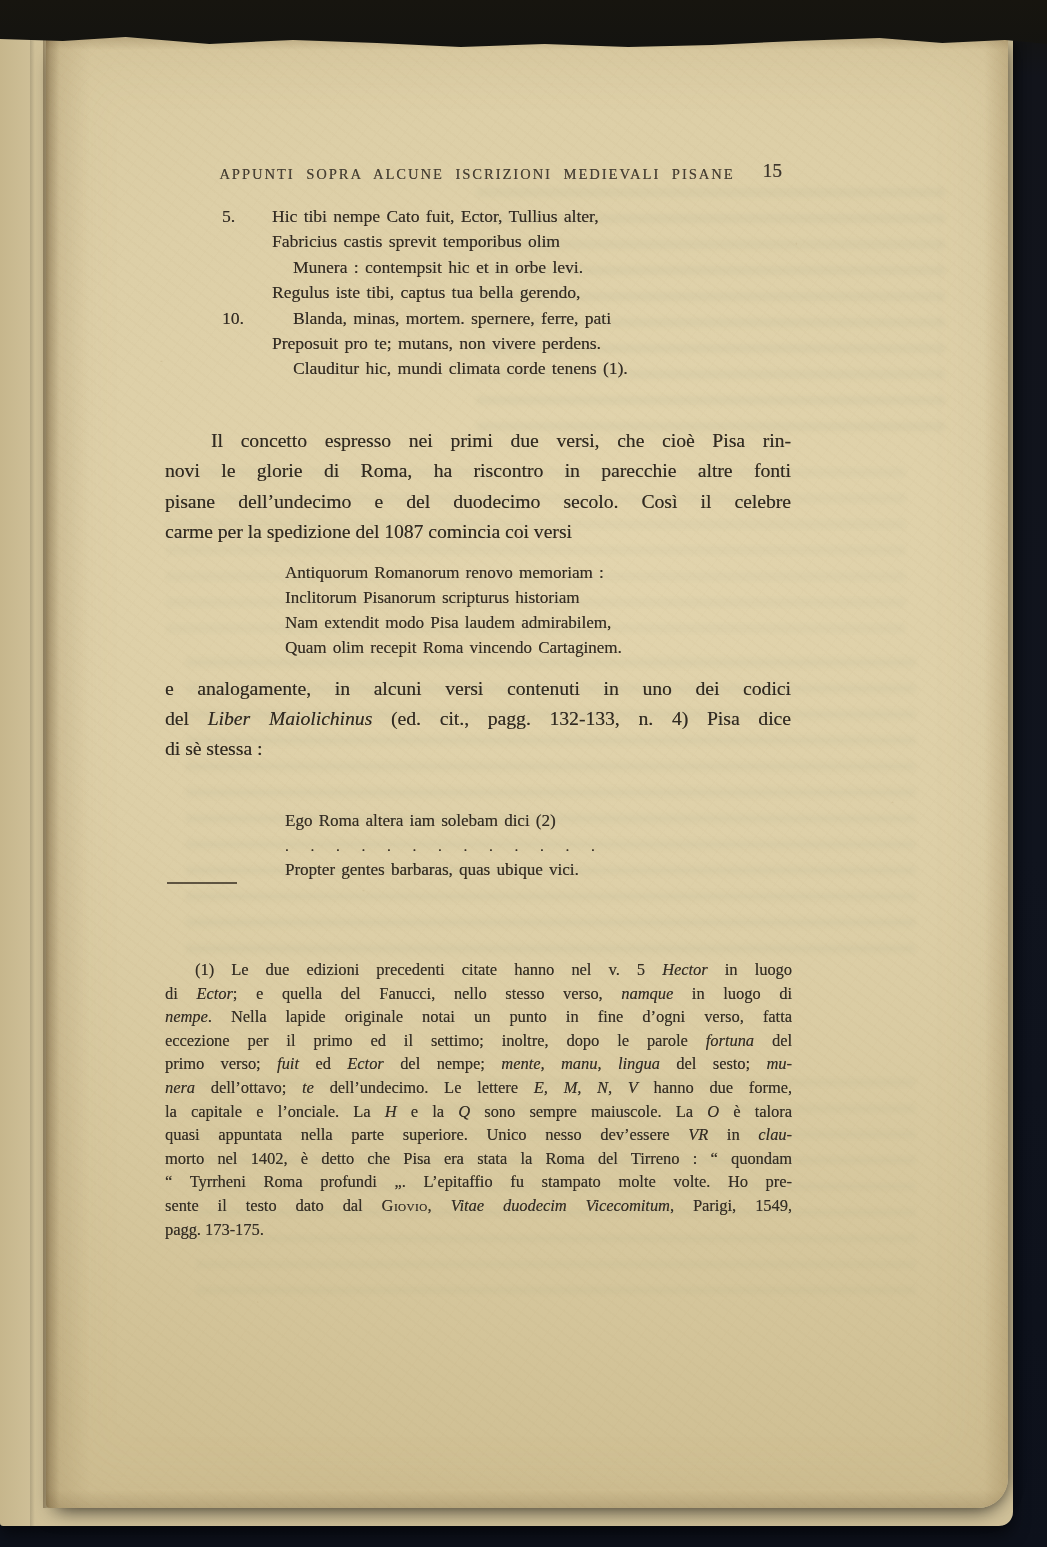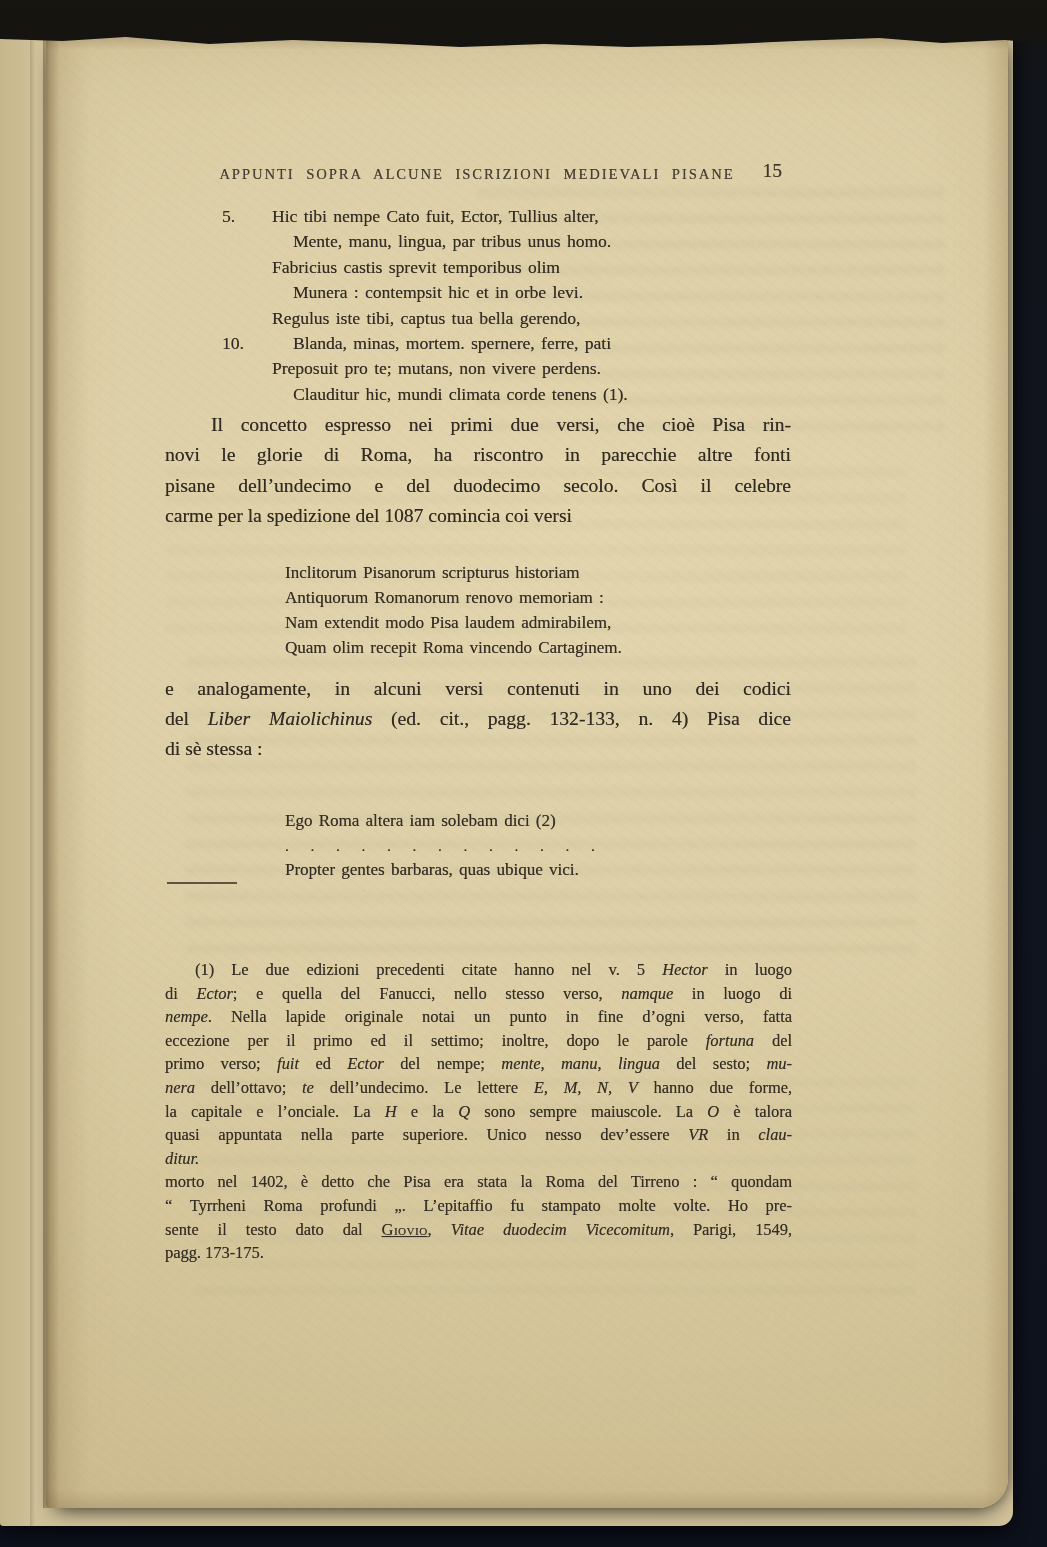--- a/index.html
+++ b/index.html
@@ -69,37 +69,37 @@
   .running-head{
     position:absolute;left:118px;top:128px;width:626px;text-align:center;
     font-size:14.5px;letter-spacing:2px;word-spacing:6px;color:#453e34;
   }
   .page-num{position:absolute;left:700px;top:122px;width:36px;text-align:right;font-size:19.5px;color:#3c352c;}
   .epigram{position:absolute;left:176px;top:166px;font-size:17.5px;line-height:25.4px;word-spacing:2px;color:#322b24;}
   .vline{display:flex;white-space:nowrap;}
   .vnum{width:50px;flex:0 0 50px;}
   .vline.indent .vtext{margin-left:21px;}
   .para{position:absolute;left:119px;width:626px;font-size:19.6px;color:#2f2921;}
-  .para1{top:372px;line-height:30.3px;}
+  .para1{top:388px;line-height:30.3px;}
   .para2{top:636px;line-height:30.2px;}
   .pline{text-align:justify;text-align-last:justify;}
   .pline.end{text-align-last:left;}
   .pline.ind{text-indent:46px;}
   .quote{position:absolute;left:239px;font-size:17px;color:#332c24;word-spacing:2px;}
   .quote1{top:522px;line-height:25.1px;}
   .quote2{top:771px;line-height:23px;}
   .qline{white-space:nowrap;}
   .dots{word-spacing:18px;line-height:20px;margin:4px 0 2px;font-size:15px;letter-spacing:0;}
   .fn-rule{position:absolute;left:121px;top:844px;width:70px;height:1.5px;background:rgba(62,52,40,.8);}
   .footnotes{position:absolute;left:119px;top:877px;width:627px;font-size:16.4px;line-height:23.6px;color:#332d25;}
   .fnline{text-align:justify;text-align-last:justify;}
   .fnline.end{text-align-last:left;}
   .fnline.ind{text-indent:30px;margin-top:43px;}
   .it{font-style:italic;}
-  .sc{font-variant:small-caps;letter-spacing:.5px;text-decoration:underline;}
+  .sc{font-variant:small-caps;letter-spacing:.5px;}
 </style>
 </head>
 <body>
 
 <div class="scene">
 
   <div class="underpage"></div>
 
   <div class="page ink">
     <div class="spine-shadow"></div>
@@ -113,21 +113,20 @@
     <div class="page-num">15</div>
 
     <div class="epigram">
 
     <div class="vline">
           <span class="vnum">5.</span>
           <span class="vtext">Hic tibi nempe Cato fuit, Ector, Tullius alter,</span>
         </div>
         <div class="vline indent">
           <span class="vnum"></span>
-          <span class="vtext">Mente, manu, lingua, par tribus unus homo.</span>
         </div>
         <div class="vline">
           <span class="vnum"></span>
           <span class="vtext">Fabricius castis sprevit temporibus olim</span>
         </div>
         <div class="vline indent">
           <span class="vnum"></span>
           <span class="vtext">Munera : contempsit hic et in orbe levi.</span>
         </div>
         <div class="vline">
@@ -151,22 +150,22 @@
     <div class="para para1">
 
     <div class="pline ind"><span>Il concetto espresso nei primi due versi, che cioè Pisa rin-</span></div>
         <div class="pline"><span>novi le glorie di Roma, ha riscontro in parecchie altre fonti</span></div>
         <div class="pline"><span>pisane dell’undecimo e del duodecimo secolo. Così il celebre</span></div>
         <div class="pline end"><span>carme per la spedizione del 1087 comincia coi versi</span></div>
       </div>
 
     <div class="quote quote1">
 
-    <div class="qline">Inclitorum Pisanorum scripturus historiam</div>
-        <div class="qline">Antiquorum Romanorum renovo memoriam :</div>
+    <div class="qline">Antiquorum Romanorum renovo memoriam :</div>
+        <div class="qline">Inclitorum Pisanorum scripturus historiam</div>
         <div class="qline">Nam extendit modo Pisa laudem admirabilem,</div>
         <div class="qline">Quam olim recepit Roma vincendo Cartaginem.</div>
       </div>
 
     <div class="para para2">
 
     <div class="pline"><span>e analogamente, in alcuni versi contenuti in uno dei codici</span></div>
         <div class="pline"><span>del </span><span class="it">Liber Maiolichinus</span><span> (ed. cit., pagg. 132-133, n. 4) Pisa dice</span></div>
         <div class="pline end"><span>di sè stessa :</span></div>
       </div>
@@ -182,21 +181,20 @@
     <div class="footnotes">
 
     <div class="fnline ind"><span>(1) Le due edizioni precedenti citate hanno nel v. 5 </span><span class="it">Hector</span><span> in luogo</span></div>
         <div class="fnline"><span>di </span><span class="it">Ector</span><span>; e quella del Fanucci, nello stesso verso, </span><span class="it">namque</span><span> in luogo di</span></div>
         <div class="fnline"><span class="it">nempe</span><span>. Nella lapide originale notai un punto in fine d’ogni verso, fatta</span></div>
         <div class="fnline"><span>eccezione per il primo ed il settimo; inoltre, dopo le parole </span><span class="it">fortuna</span><span> del</span></div>
         <div class="fnline"><span>primo verso; </span><span class="it">fuit</span><span> ed </span><span class="it">Ector</span><span> del nempe; </span><span class="it">mente, manu, lingua</span><span> del sesto; </span><span class="it">mu-</span></div>
         <div class="fnline"><span class="it">nera</span><span> dell’ottavo; </span><span class="it">te</span><span> dell’undecimo. Le lettere </span><span class="it">E, M, N, V</span><span> hanno due forme,</span></div>
         <div class="fnline"><span>la capitale e l’onciale. La </span><span class="it">H</span><span> e la </span><span class="it">Q</span><span> sono sempre maiuscole. La </span><span class="it">O</span><span> è talora</span></div>
         <div class="fnline"><span>quasi appuntata nella parte superiore. Unico nesso dev’essere </span><span class="it">VR</span><span> in </span><span class="it">clau-</span></div>
-        <div class="fnline end"><span class="it">ditur.</span></div>
         <div class="fnline"><span>morto nel 1402, è detto che Pisa era stata la Roma del Tirreno : “ quondam</span></div>
         <div class="fnline"><span>“ Tyrrheni Roma profundi „. L’epitaffio fu stampato molte volte. Ho pre-</span></div>
         <div class="fnline"><span>sente il testo dato dal </span><span class="sc">Giovio</span><span>, </span><span class="it">Vitae duodecim Vicecomitum</span><span>, Parigi, 1549,</span></div>
         <div class="fnline end"><span>pagg. 173-175.</span></div>
       </div>
 
     <div class="grain"></div>
   </div>
 
   <div class="topband"></div>

